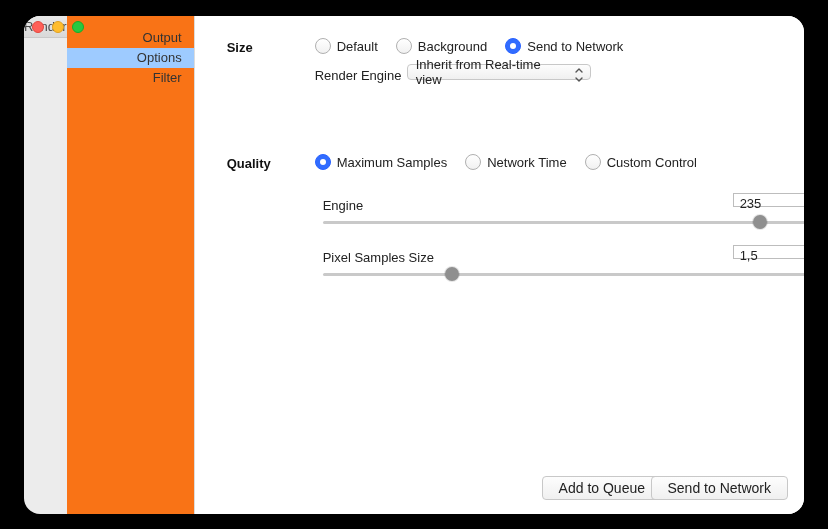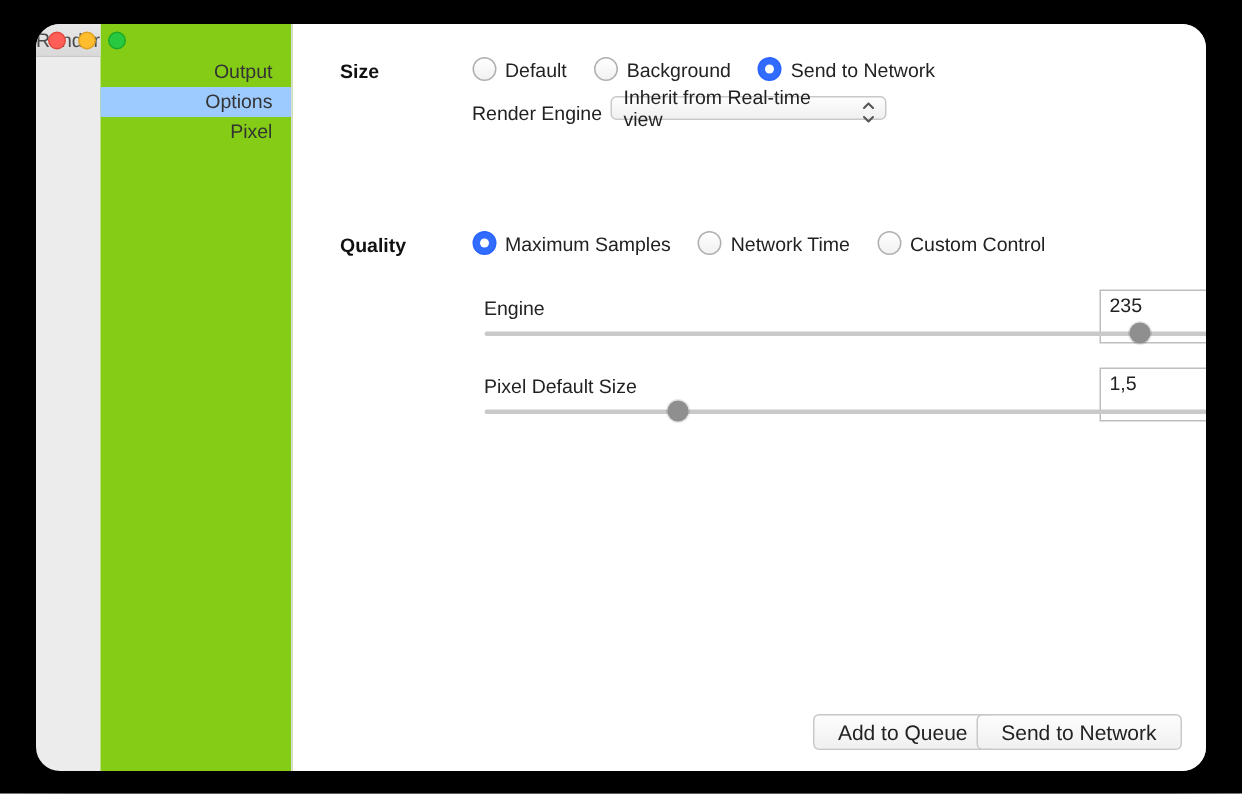--- a/index.html
+++ b/index.html
@@ -15,22 +15,22 @@
     position:relative;
   }
   .trafficlights { position:absolute; left:8px; top:5px; display:flex; gap:8px; }
   .tl { width:12px; height:12px; border-radius:50%; }
   .tl.red{background:#ff5f57;border:1px solid #e1483e;}
   .tl.yellow{background:#ffbd2e;border:1px solid #dea123;}
   .tl.green{background:#28c840;border:1px solid #1aab29;}
   .title { flex:1; text-align:center; font-size:13px; color:#4a4a4a; }
   .body { flex:1; display:flex; background:#fff; }
   .sidebar {
-    width:128px; background:#84cc16; border-right:1px solid #dcdcdc;
-    padding-top:22px;
+    width:128px; background:#f97316; border-right:1px solid #dcdcdc;
+    padding-top:12px;
   }
   .sidebar-item {
     height:20px; line-height:20px; text-align:right; padding-right:12px;
     font-size:13px; color:#333; cursor:default;
   }
   .sidebar-item.selected { background:#9ecbff; }
   .content { flex:1; position:relative; }
   .section-label {
     position:absolute; font-weight:600; font-size:13px; color:#111;
   }
@@ -48,21 +48,21 @@
   .form-label { position:absolute; font-size:13px; color:#222; }
   .select {
     position:absolute; height:16px; border:1px solid #c8c8c8; border-radius:4px;
     background:linear-gradient(#fdfdfd,#f0f0f0); display:flex; align-items:center;
     padding:0 22px 0 8px; font-size:13px; color:#222;
   }
   .select .chev {
     position:absolute; right:6px; top:3px; width:10px; height:14px;
   }
   .input {
-    position:absolute; height:36px; width:80px; border:1px solid #bdbdbd;
+    position:absolute; height:14px; width:80px; border:1px solid #bdbdbd;
     background:#fff; font-size:13px; padding:0 6px; line-height:20px;
   }
   .slider {
     position:absolute; height:16px;
   }
   .track {
     position:absolute; left:0; right:0; top:7px; height:3px; background:#c9c9c9; border-radius:2px;
   }
   .thumb {
     position:absolute; top:1px; width:14px; height:14px; border-radius:50%;
@@ -86,21 +86,21 @@
       <div class="tl green"></div>
     </div>
     <div class="title">Render</div>
   </div>
 
   <div class="body">
 
     <div class="sidebar">
       <div class="sidebar-item">Output</div>
       <div class="sidebar-item selected">Options</div>
-      <div class="sidebar-item">Pixel</div>
+      <div class="sidebar-item">Filter</div>
     </div>
 
     <div class="content">
 
       <div class="section-label" style="left:32px; top:24px;">Size</div>
 
       <div class="radio-row" style="left:120px; top:22px;">
         <div class="radio">
           <div class="radio-circ"></div>
           <span>Default</span>
@@ -142,21 +142,21 @@
         </div>
       </div>
 
       <div class="form-label" style="left:128px; top:182px;">Engine</div>
       <div class="input" style="left:538px; top:177px;">235</div>
       <div class="slider" style="left:128px; top:198px; width:490px;">
         <div class="track"></div>
         <div class="thumb" style="left:430px;"></div>
       </div>
 
-      <div class="form-label" style="left:128px; top:234px;">Pixel Default Size</div>
+      <div class="form-label" style="left:128px; top:234px;">Pixel Samples Size</div>
       <div class="input" style="left:538px; top:229px;">1,5</div>
       <div class="slider" style="left:128px; top:250px; width:490px;">
         <div class="track"></div>
         <div class="thumb" style="left:122px;"></div>
       </div>
 
       <div class="footer-btn" style="right:142px;">Add to Queue</div>
       <div class="footer-btn" style="right:16px;">Send to Network</div>
 
     </div>

